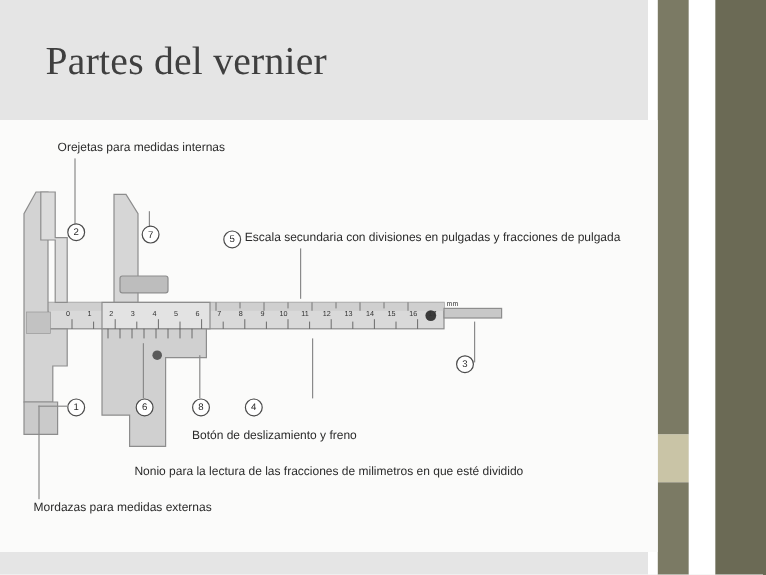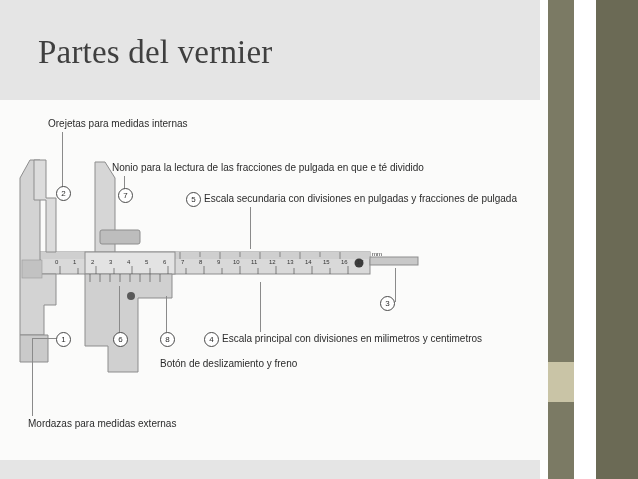--- a/index.html
+++ b/index.html
@@ -222,42 +222,41 @@
         <div class="lbl" style="left:323px; top:159px; font-size:6px; color:#333;">15</div>
         <div class="lbl" style="left:341px; top:159px; font-size:6px; color:#333;">16</div>
         <div class="lbl" style="left:357px; top:159px; font-size:6px; color:#333;">17</div>
         <div class="lbl" style="left:372px; top:151px; font-size:6px; color:#333;">mm</div>
       </div>
 
       <div class="lbl lbl-md" style="left:48px; top:18px;">Orejetas para medidas internas</div>
       <div class="ln ln-v" style="left:62px; top:32px; height:66px;"></div>
       <div class="num" style="left:56px; top:86px;">2</div>
 
-      <div class="lbl lbl-md" style="left:112px; top:62px;">Nonio para la lectura de las fracciones de pulgada en que e té dividido</div>
       <div class="ln ln-v" style="left:124px; top:76px; height:20px;"></div>
       <div class="num" style="left:118px; top:88px;">7</div>
 
       <div class="num" style="left:186px; top:92px;">5</div>
       <div class="lbl lbl-md" style="left:204px; top:93px;text-align:center;">Escala secundaria con divisiones en pulgadas y fracciones de pulgada</div>
       <div class="ln ln-v" style="left:250px; top:107px; height:42px;"></div>
 
       <div class="num" style="left:380px; top:196px;">3</div>
       <div class="ln ln-h" style="left:378px; top:202px; width:0px;"></div>
       <div class="ln ln-v" style="left:395px; top:168px; height:34px;"></div>
 
       <div class="num" style="left:204px; top:232px;">4</div>
-      <div class="lbl lbl-md" style="left:222px; top:233px;">Escala principal con divisiones en milimetros y centimetros</div>
       <div class="ln ln-v" style="left:260px; top:182px; height:50px;"></div>
 
       <div class="num" style="left:160px; top:232px;">8</div>
       <div class="lbl lbl-md" style="left:160px; top:258px;text-align:right;">Botón de deslizamiento y freno</div>
       <div class="ln ln-v" style="left:166px; top:196px; height:36px;"></div>
 
       <div class="num" style="left:113px; top:232px;">6</div>
       <div class="ln ln-v" style="left:119px; top:186px; height:46px;"></div>
+      <div class="lbl lbl-md" style="left:112px; top:288px;">Nonio para la lectura de las fracciones de milimetros en que esté dividido</div>
 
       <div class="num" style="left:56px; top:232px;">1</div>
       <div class="ln ln-h" style="left:32px; top:238px; width:24px;"></div>
       <div class="ln ln-v" style="left:32px; top:238px; height:78px;"></div>
       <div class="lbl lbl-md" style="left:28px; top:318px;text-align:center;">Mordazas para medidas externas</div>
 
     </div>
   </div>
 
 </div>

